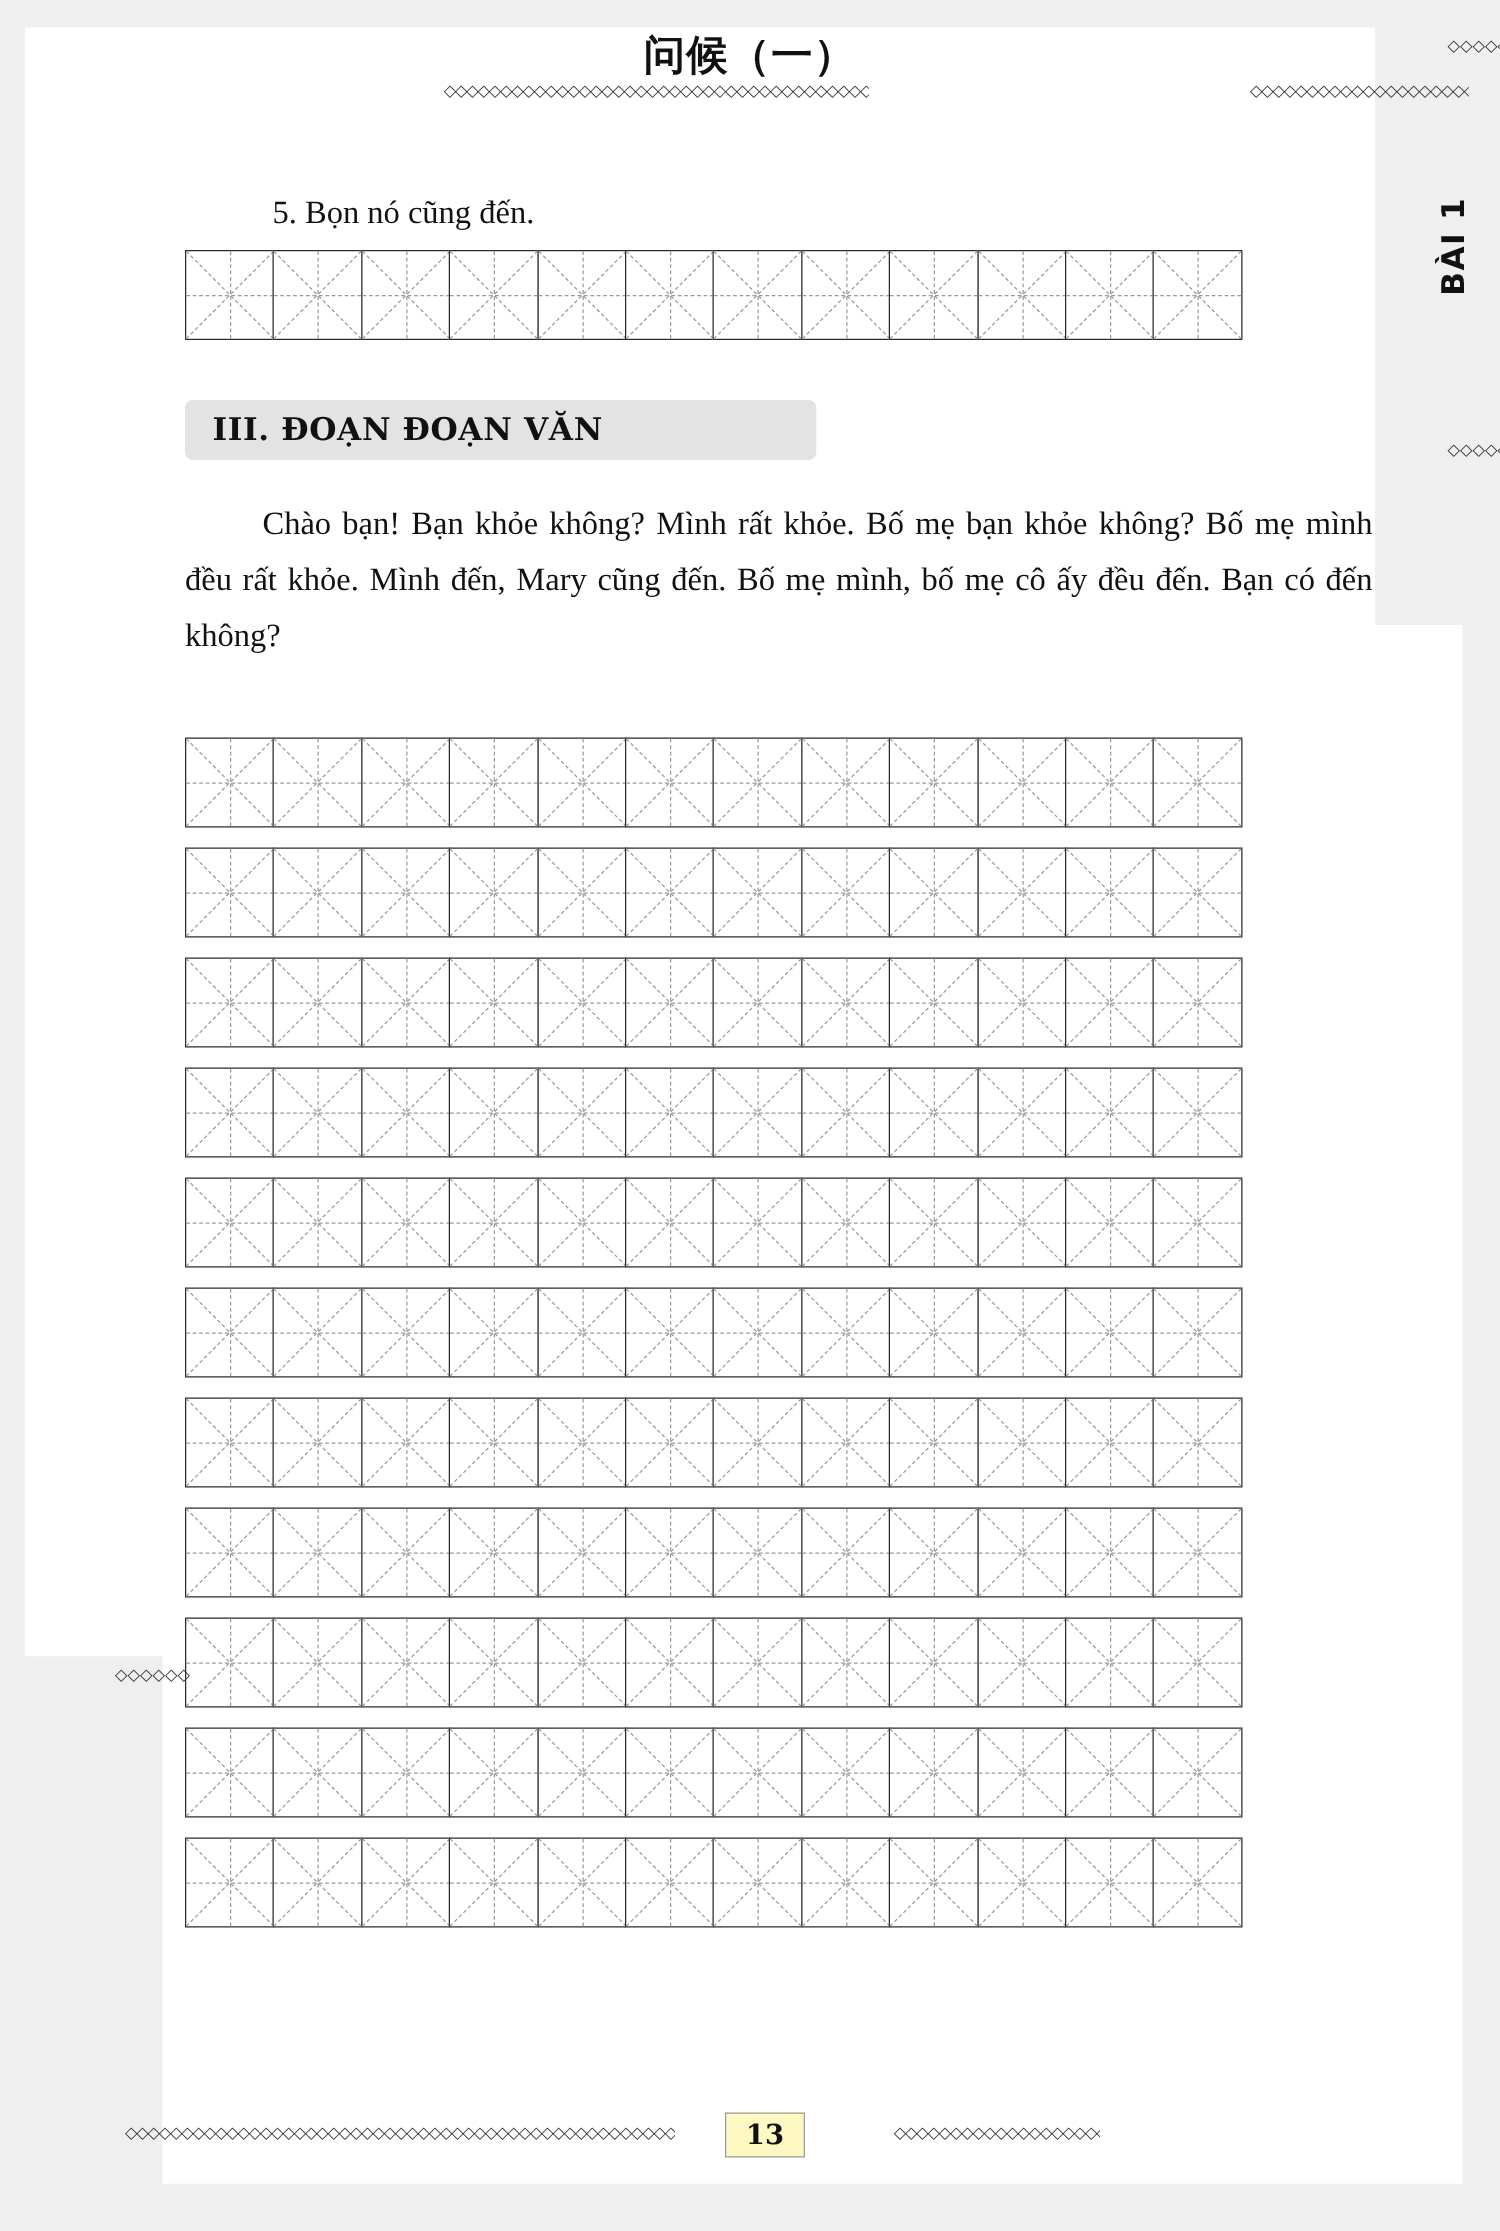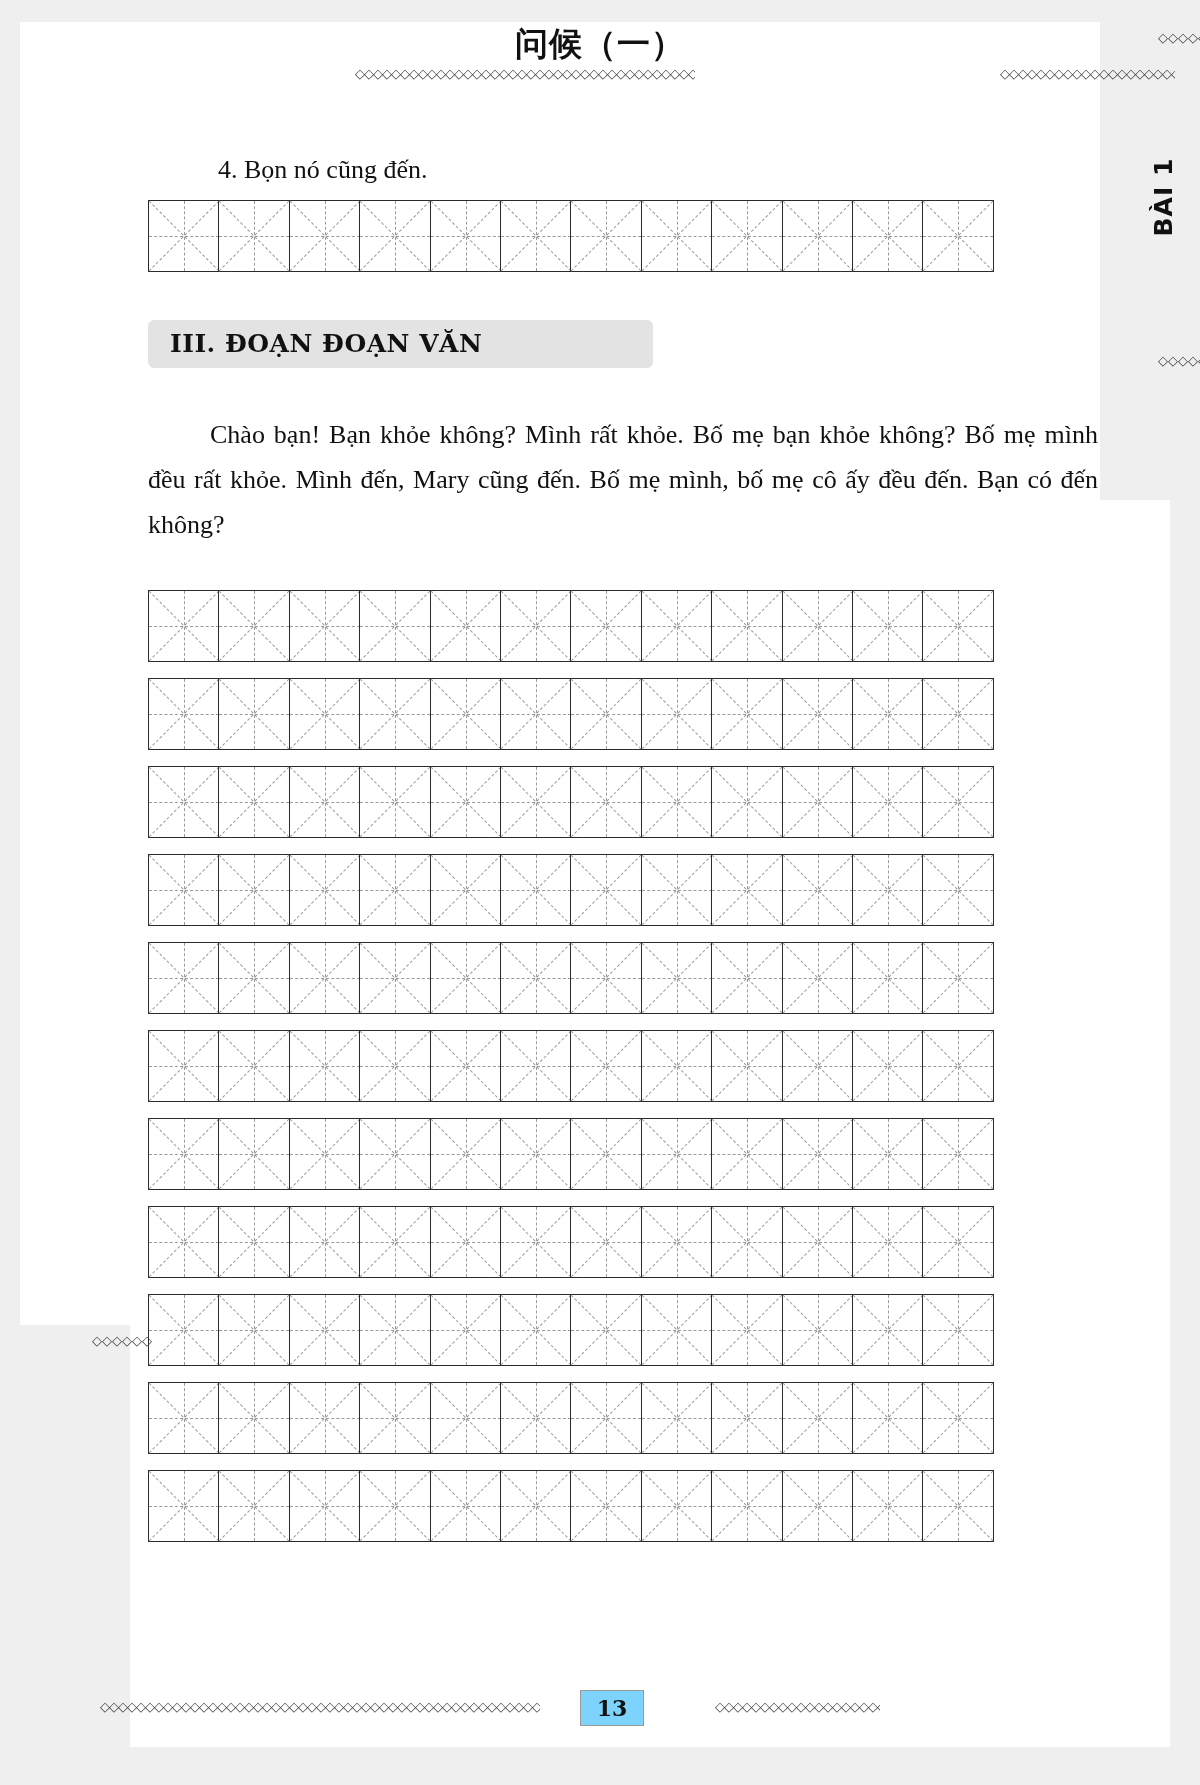--- a/index.html
+++ b/index.html
@@ -158,21 +158,21 @@
     font-family: "DejaVu Serif", serif;
     font-weight: bold;
     font-size: 25px;
     letter-spacing: 0.5px;
     color: #111;
   }
 
   .para {
     position: absolute;
     left: 148px;
-    top: 412px;
+    top: 396px;
     width: 950px;
     font-size: 26px;
     line-height: 45px;
     color: #111;
     text-align: justify;
     text-indent: 62px;
     font-family: "Liberation Serif", serif;
   }
 
   
@@ -257,21 +257,21 @@
     line-height: 11px;
     color: #333;
     text-align: center;
   }
   .page-number {
     position: absolute;
     left: 580px;
     top: 1690px;
     width: 62px;
     height: 34px;
-    background: #7dd3fc;
+    background: #fef9c3;
     border: 1px solid #9a9a9a;
     text-align: center;
     font-family: "DejaVu Serif", serif;
     font-weight: bold;
     font-size: 22px;
     line-height: 34px;
     color: #111;
   }
 </style>
 </head>
@@ -289,21 +289,21 @@
     <div class="zigzag zig-right">◇◇◇◇◇◇◇◇◇◇◇◇◇◇◇◇◇◇◇◇◇◇◇◇</div>
   </div>
 
   <div class="side-tab">
     <div class="side-zig top">◇◇◇◇◇◇</div>
     <div class="side-tab-label">BÀI 1</div>
     <div class="side-zig bot">◇◇◇◇◇◇</div>
   </div>
 
   <div class="content">
-    <div class="q-line">4. Bọn nó cũng đến.</div>
+    <div class="q-line">5. Bọn nó cũng đến.</div>
 
     <div id="answer-row">
         <div class="grid-row" style="left: 148px; top: 200px;">
           <div class="cell">
             <div class="v"></div>
             <div class="h"></div>
             <div class="d1"></div>
             <div class="d2"></div>
           </div>
           <div class="cell">

